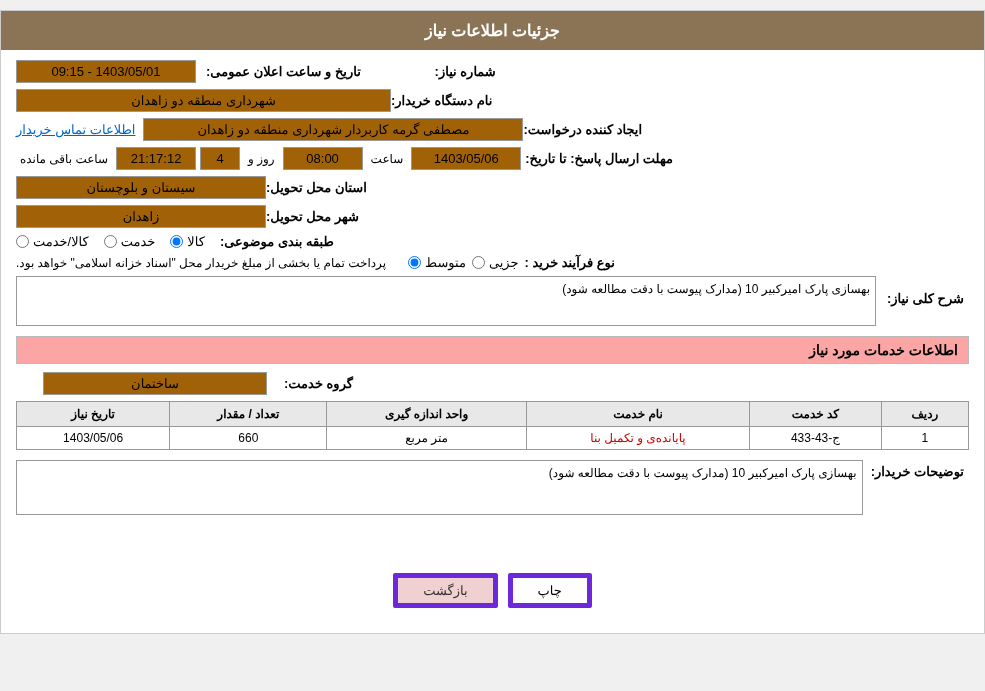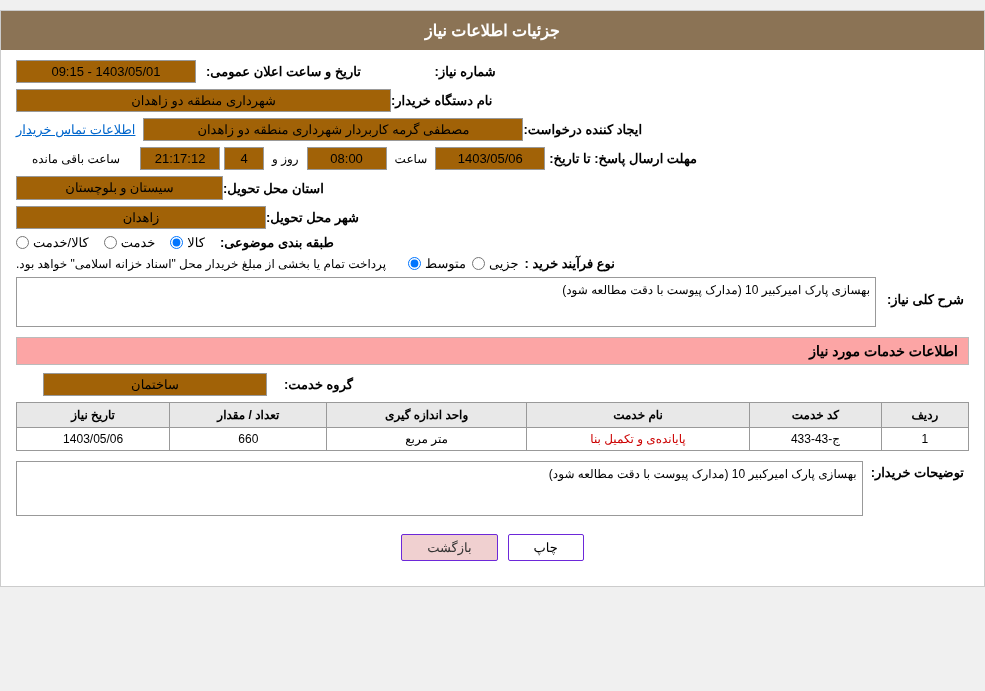--- a/index.html
+++ b/index.html
@@ -137,25 +137,26 @@
 
     
     .button-row {
       display: flex;
       justify-content: center;
       gap: 10px;
       margin: 15px 0;
     }
     .btn {
       padding: 5px 25px;
-      border: 1px solid #6d28d9;
+      border: 5px solid #6d28d9;
       cursor: pointer;
       font-family: Tahoma, Arial, sans-serif;
       font-size: 13px;
       border-radius: 2px;
+      margin-top: 40px;
     }
     .btn-print { background: #fff; }
     .btn-back { background: #f0d0d0; color: #333; }
 
     .link-style { color: #0066cc; text-decoration: underline; cursor: pointer; }
 
     .textarea-box {
       border: 1px solid #999;
       width: 100%;
       min-height: 55px;
@@ -206,26 +207,26 @@
     </div>
 
     <div class="countdown-row">
       <span class="field-label">مهلت ارسال پاسخ: تا تاریخ:</span>
       <span class="field-value" style="width:110px;text-align:center;">1403/05/06</span>
       <span style="font-size:12px;margin:0 4px;">ساعت</span>
       <span class="field-value narrow" style="text-align:center;">08:00</span>
       <span style="font-size:12px;margin:0 4px;">روز و</span>
       <span class="field-value" style="width:40px;text-align:center;">4</span>
       <span class="field-value" style="width:80px;text-align:center;">21:17:12</span>
-      <span style="font-size:12px;margin:0 16px;">ساعت باقی مانده</span>
+      <span style="font-size:12px;margin:0 4px;">ساعت باقی مانده</span>
     </div>
 
     <div class="form-row">
       <span class="field-label">استان محل تحویل:</span>
-      <span class="field-value" style="width:207px;text-align:center;font-family:Liberation Serif, serif;">سیستان و بلوچستان</span>
+      <span class="field-value" style="width:250px;text-align:center;">سیستان و بلوچستان</span>
     </div>
 
     <div class="form-row">
       <span class="field-label">شهر محل تحویل:</span>
       <span class="field-value" style="width:250px;text-align:center;">زاهدان</span>
     </div>
 
     <div class="radio-row">
       <span class="field-label">طبقه بندی موضوعی:</span>
       <div class="radio-item">

